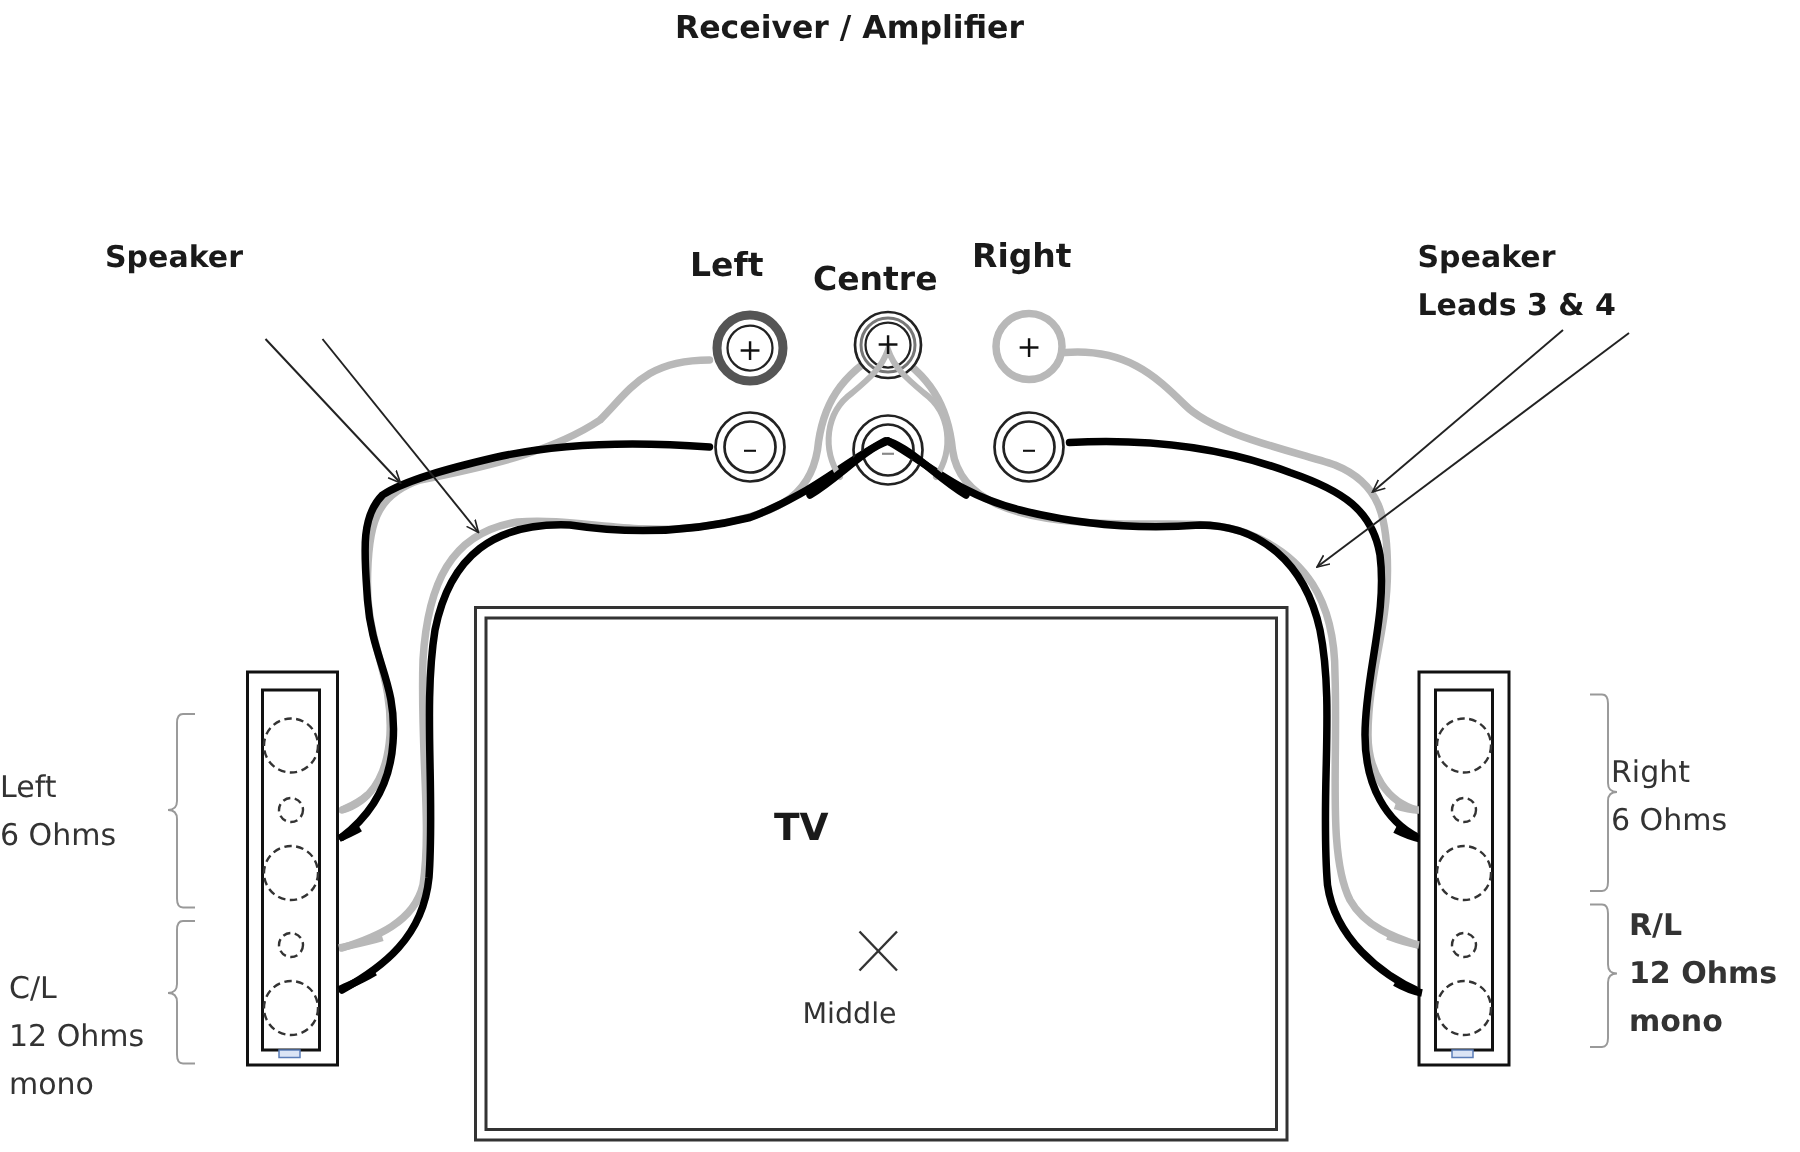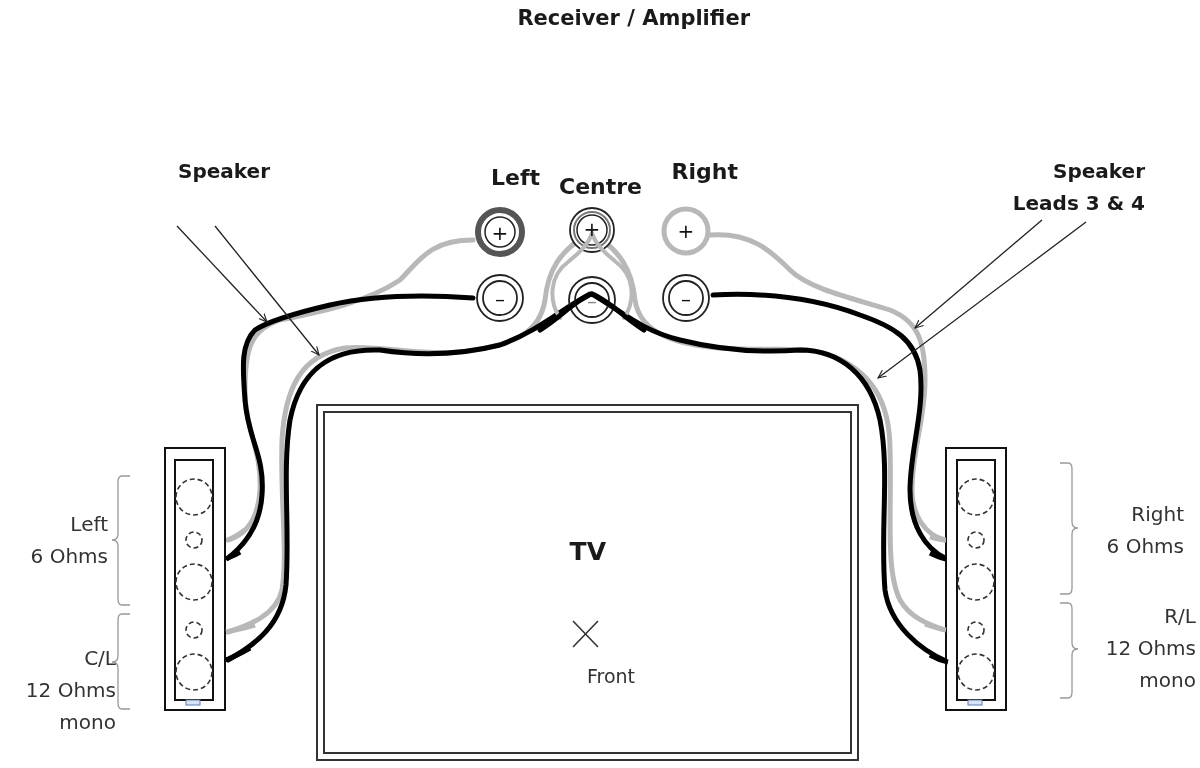--- a/index.html
+++ b/index.html
@@ -1,19 +1,19 @@
 <!DOCTYPE html>
 <html><head>
 <meta charset="utf-8">
 <style>
   html, body { margin: 0; padding: 0; background: #ffffff; }
   body { width: 1200px; height: 768px; position: relative; overflow: hidden;
          font-family: "DejaVu Sans", "Liberation Sans", sans-serif; color: #1a1a1a; }
   svg#diagram { position: absolute; left: 0; top: 0; }
-  .lbl { position: absolute; text-align: right; line-height: 32px; white-space: nowrap; }
+  .lbl { position: absolute; text-align: left; line-height: 32px; white-space: nowrap; }
   .bold { font-weight: bold; font-size: 21px; }
   .normal { font-size: 20px; color: #333; }
   .title { left: 450px; top: 2px; width: 300px; line-height: 32px; }
   .term-lbl { font-size: 22px; line-height: 28px; }
 </style>
 </head>
 <body>
 
 <svg id="diagram" width="1200" height="768" viewBox="0 0 1200 768">
   <defs>
@@ -135,33 +135,33 @@
 
 <div class="lbl bold" style="left:70px; top:155px; width:200px; font-size:20px;">
   <div>Speaker</div>
 </div>
 <div class="lbl bold" style="left:945px; top:155px; width:200px; font-size:20px;">
   <div>Speaker</div>
   <div>Leads 3 &amp; 4</div>
 </div>
 
 <div class="lbl bold" style="left:516px; top:536px; width:90px; font-size:25px;">TV</div>
-<div class="lbl normal" style="left:535px; top:660px; width:100px; font-size:19px;">Front</div>
+<div class="lbl normal" style="left:535px; top:660px; width:100px; font-size:19px;">Middle</div>
 
 <div class="lbl normal" style="left:0px; top:508px; width:108px;">
   <div>Left</div>
   <div>6 Ohms</div>
 </div>
 <div class="lbl normal" style="left:6px; top:614px; width:110px;margin-top:28px;">
   <div>C/L</div>
   <div>12 Ohms</div>
   <div>mono</div>
 </div>
 
 <div class="lbl normal" style="left:1074px; top:498px; width:110px;">
   <div>Right</div>
   <div>6 Ohms</div>
 </div>
-<div class="lbl normal" style="left:1086px; top:600px; width:110px;">
+<div class="lbl normal" style="left:1086px; top:600px; width:110px;font-weight:bold;">
   <div>R/L</div>
   <div>12 Ohms</div>
   <div>mono</div>
 </div>
 
 </body></html>

